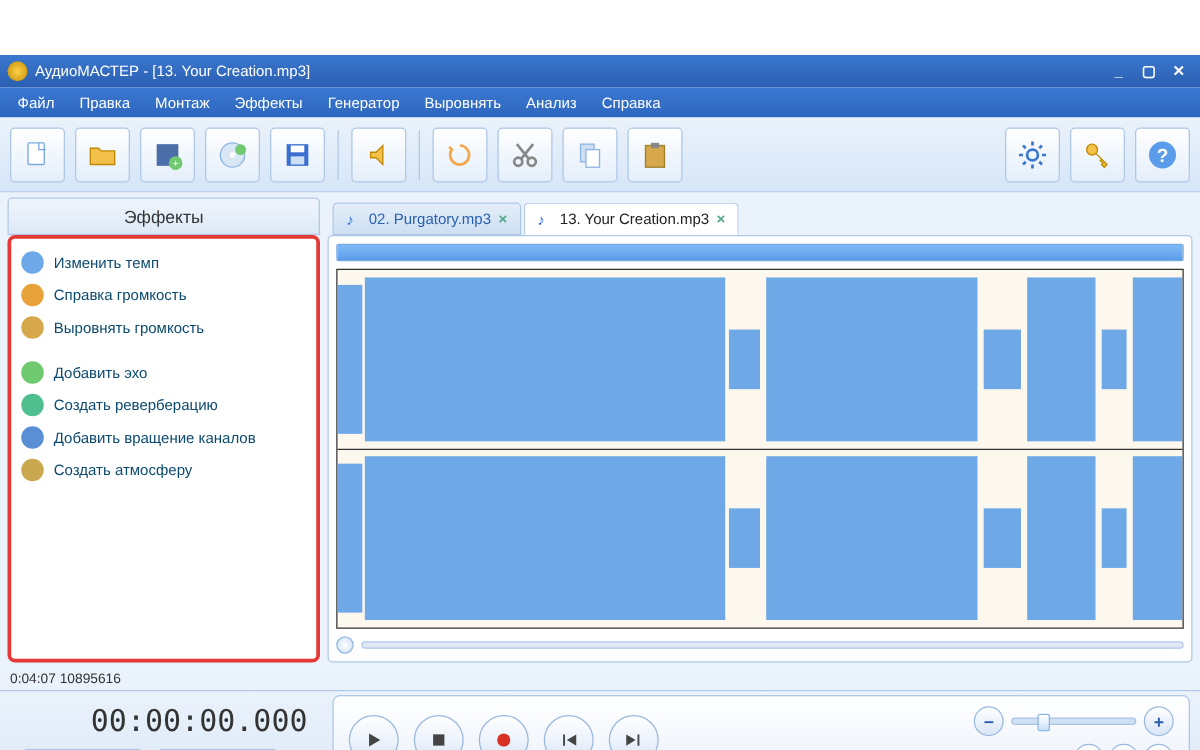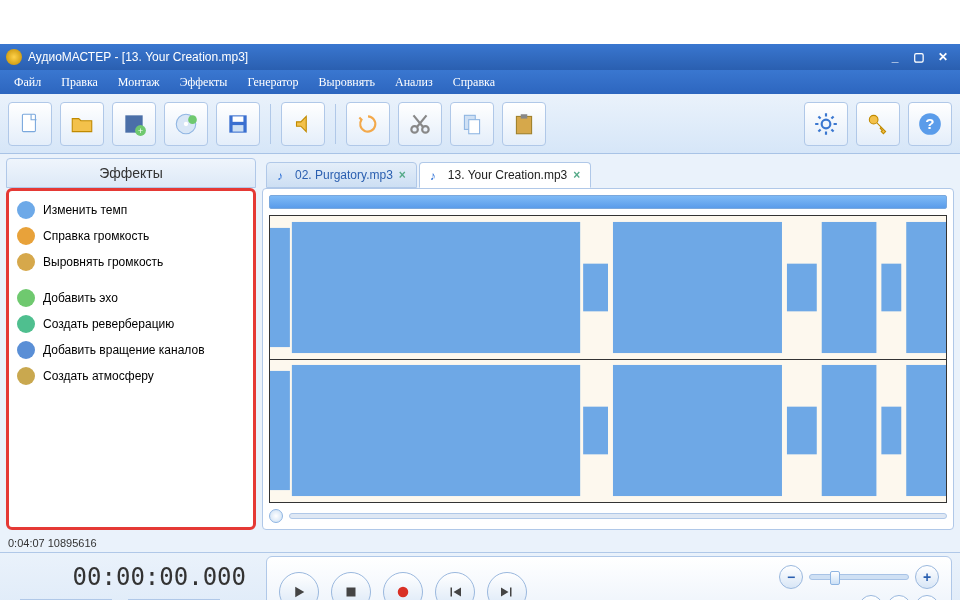--- a/index.html
+++ b/index.html
@@ -4,32 +4,32 @@
 <style>
 * { box-sizing: border-box; margin: 0; padding: 0; font-family: "Segoe UI", Tahoma, sans-serif; }
 body { width: 960px; height: 600px; background: #fff; overflow: hidden; }
 
 .titlebar { height: 26px; background: linear-gradient(#3a77d0, #2a5fb0); display: flex; align-items: center; padding: 0 6px; color: #fff; font-size: 12px; margin-top: 44px; }
 .titlebar .app-icon { width: 16px; height: 16px; margin-right: 6px; background: radial-gradient(circle, #ffd24a, #c08a00); border-radius: 50%; }
 .titlebar .spacer { flex: 1; }
 .titlebar .win-btn { width: 22px; height: 16px; margin-left: 2px; display: flex; align-items: center; justify-content: center; cursor: pointer; font-weight: bold; color: #fff; }
 
 .menubar { height: 24px; background: linear-gradient(#3a77d0, #2d66bf); display: flex; align-items: center; padding: 0 6px; color: #fff; font-size: 12px; gap: 4px; }
-.menubar .menu-item { padding: 2px 8px; cursor: pointer; font-family: Liberation Serif, serif; }
+.menubar .menu-item { padding: 2px 8px; cursor: pointer; }
 
 .toolbar { height: 60px; background: linear-gradient(#eaf2fb, #d6e6f8); border-bottom: 1px solid #a8c3e6; display: flex; align-items: center; padding: 4px 8px; gap: 8px; }
 .toolbar .tb-btn { width: 44px; height: 44px; background: linear-gradient(#fff, #e4eefa); border: 1px solid #b0c8e8; border-radius: 4px; display: flex; align-items: center; justify-content: center; cursor: pointer; }
 .toolbar .sep { width: 1px; height: 40px; background: #b0c8e8; margin: 0 2px; }
 .toolbar .spacer { flex: 1; }
 
 .content { display: flex; height: 380px; padding: 4px 6px; gap: 6px; background: #eaf2fb; }
 .sidebar { width: 250px; display: flex; flex-direction: column; }
 .sidebar-header { height: 30px; background: linear-gradient(#eff5fc,#dde9f7); border: 1px solid #b0c8e8; border-radius: 4px 4px 0 0; display: flex; align-items: center; justify-content: center; font-size: 14px; color: #333; }
 .sidebar-body { flex: 1; border: 3px solid #e53935; border-radius: 6px; padding: 6px 4px; background: #fff; overflow-y: auto; }
-.effect-item { display: flex; align-items: center; padding: 4px 4px; font-size: 12px; color: #000000; cursor: pointer; gap: 8px; }
+.effect-item { display: flex; align-items: center; padding: 4px 4px; font-size: 12px; color: #0c4a6e; cursor: pointer; gap: 8px; }
 .effect-item .ico { width: 18px; height: 18px; border-radius: 50%; flex-shrink: 0; }
 .effect-break { height: 10px; }
 
 .main { flex: 1; display: flex; flex-direction: column; }
 .tabs { height: 30px; display: flex; align-items: flex-end; gap: 2px; padding-left: 4px; }
 .tab { height: 26px; padding: 0 10px; display: flex; align-items: center; gap: 6px; font-size: 12px; border: 1px solid #b0c8e8; border-radius: 4px 4px 0 0; cursor: pointer; }
 .tab.inactive { background: linear-gradient(#e4eef9,#cddff3); color: #2a5fb0; }
 .tab.active { background: #fff; color: #222; border-bottom: 1px solid #fff; }
 .tab .music-ico { width: 12px; height: 12px; color: #2a6fd6; }
 .tab .close { color: #5a8; font-weight: bold; cursor: pointer; }

